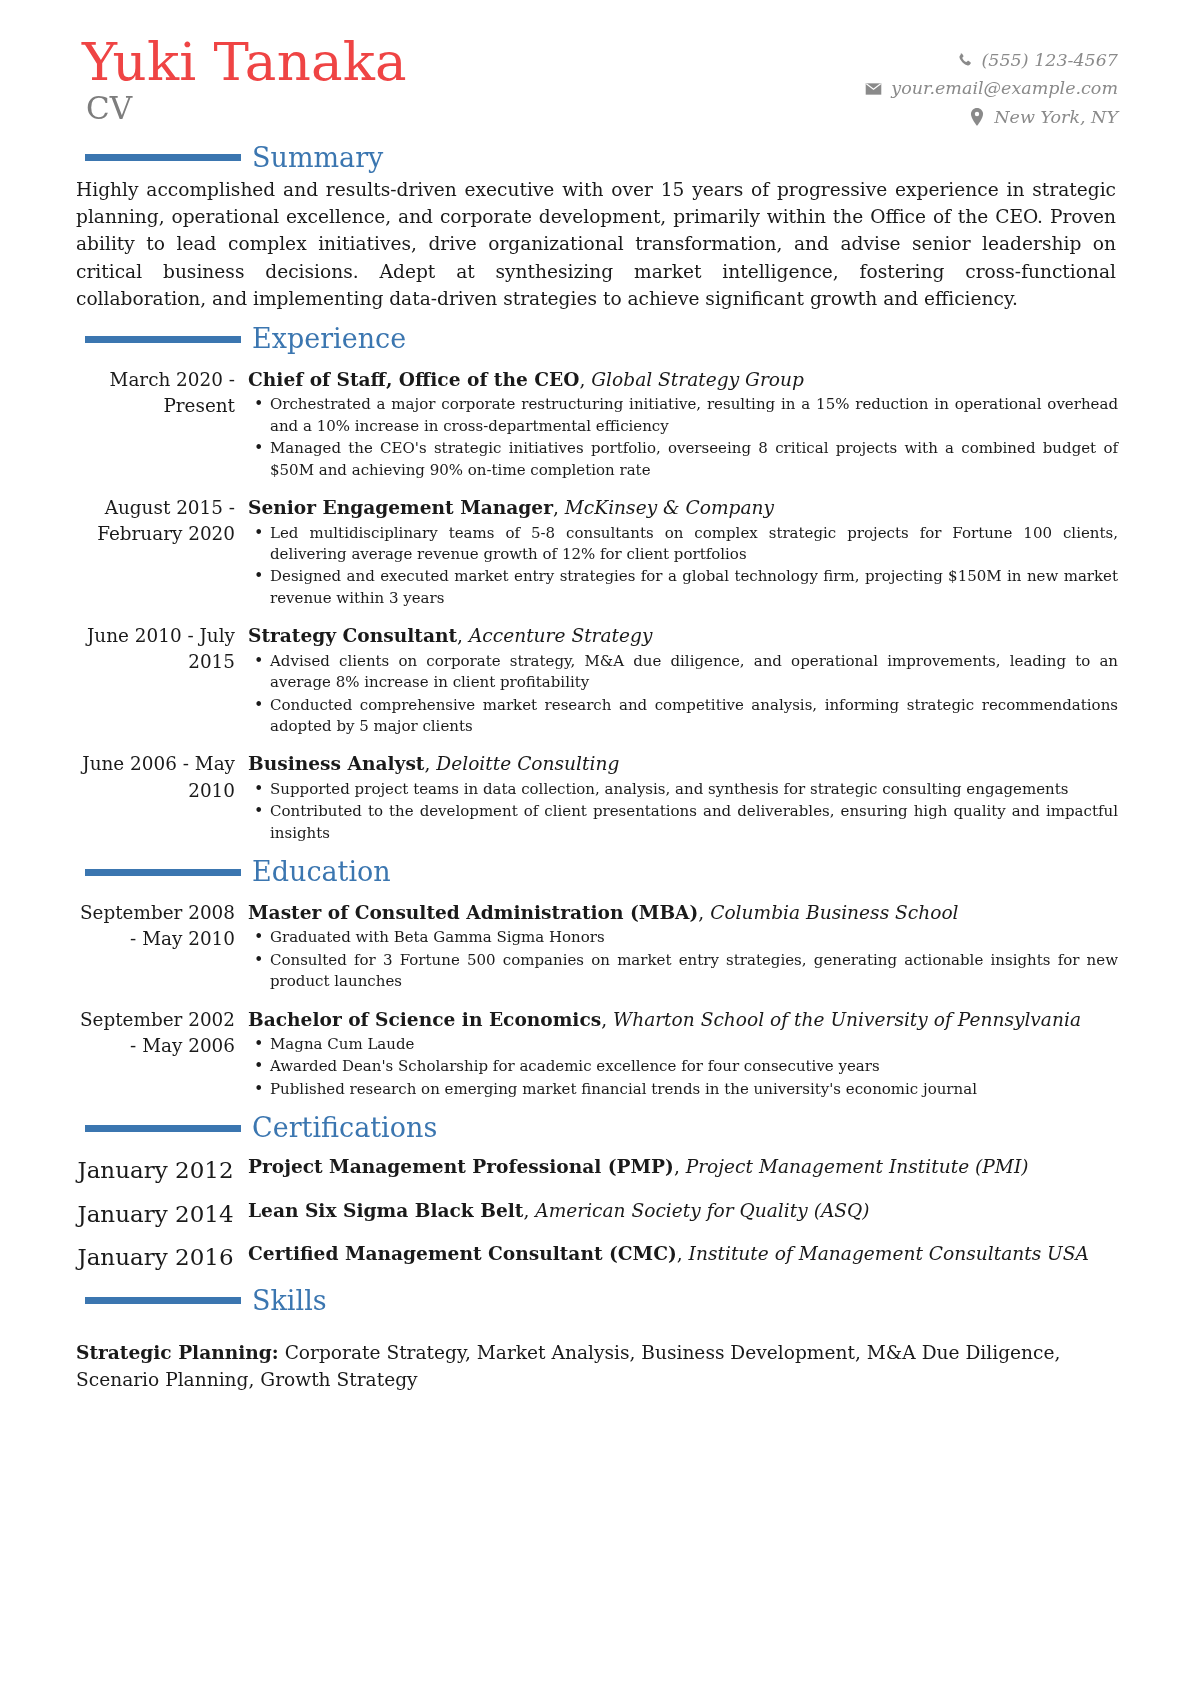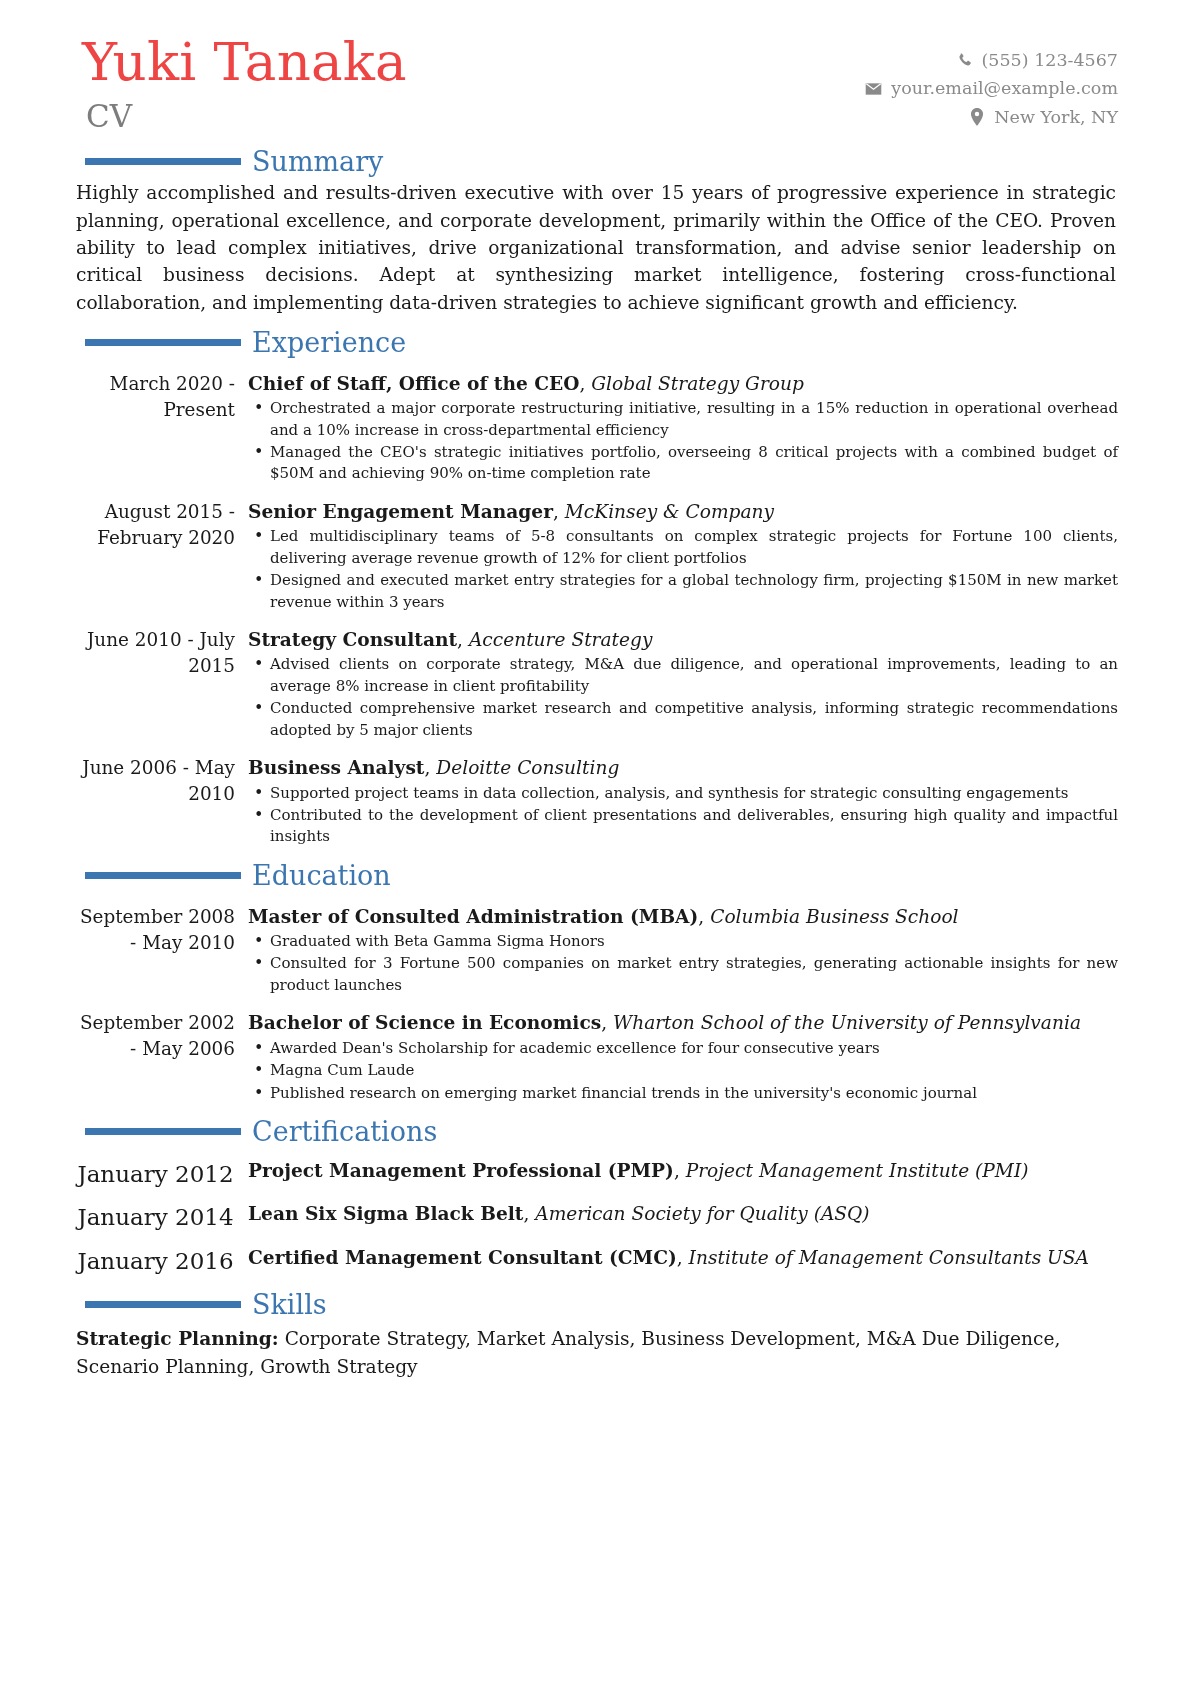--- a/index.html
+++ b/index.html
@@ -37,29 +37,30 @@
     line-height: 1.04;
     font-weight: 400;
     letter-spacing: 0.2px;
     color: #ef4444;
     white-space: nowrap;
   }
   .subtitle {
     font-size: 31px;
     line-height: 1.15;
     color: #7d7d7d;
-    margin-top: 10px;
+    margin-top: 2px;
     padding-left: 4px;
   }
   .contact {
     text-align: center;
     padding-top: 12px;
     color: #8a8a8a;
     font-size: 17.5px;
     line-height: 1.62;
+    font-style: italic;
   }
   .contact-row {
     display: flex;
     align-items: center;
     justify-content: flex-end;
     gap: 9px;
     white-space: nowrap;
   }
   .contact-row .ctext { color: #8a8a8a; }
   .cicon {
@@ -182,21 +183,21 @@
     flex: 1 1 auto;
     min-width: 0;
     font-size: 18.6px;
     line-height: 1.42;
   }
   .cert .cname { font-weight: 700; }
   .cert .cissuer { font-style: italic; text-align: right; }
 
   
   .skills {
-    margin-top: 6px;
+    margin-top: 23px;
     font-size: 18.6px;
     line-height: 1.47;
     text-align: left;
   }
   .skills .skcat { font-weight: 700; }
 </style>
 </head>
 <body>
 
 <div class="page">
@@ -321,22 +322,22 @@
     </div>
   </div>
 
   <div class="entry">
     <div class="date">September 2002 - May 2006</div>
     <div class="body">
       <div class="headline">
         <span class="role">Bachelor of Science in Economics</span><span>, </span><span class="org">Wharton School of the University of Pennsylvania</span>
       </div>
       <ul class="points">
+        <li>Magna Cum Laude</li>
         <li>Awarded Dean's Scholarship for academic excellence for four consecutive years</li>
-        <li>Magna Cum Laude</li>
         <li>Published research on emerging market financial trends in the university's economic journal</li>
       </ul>
     </div>
   </div>
 
   <div class="section">
     <span class="rule"></span>
     <span class="stitle">Certifications</span>
   </div>
 

